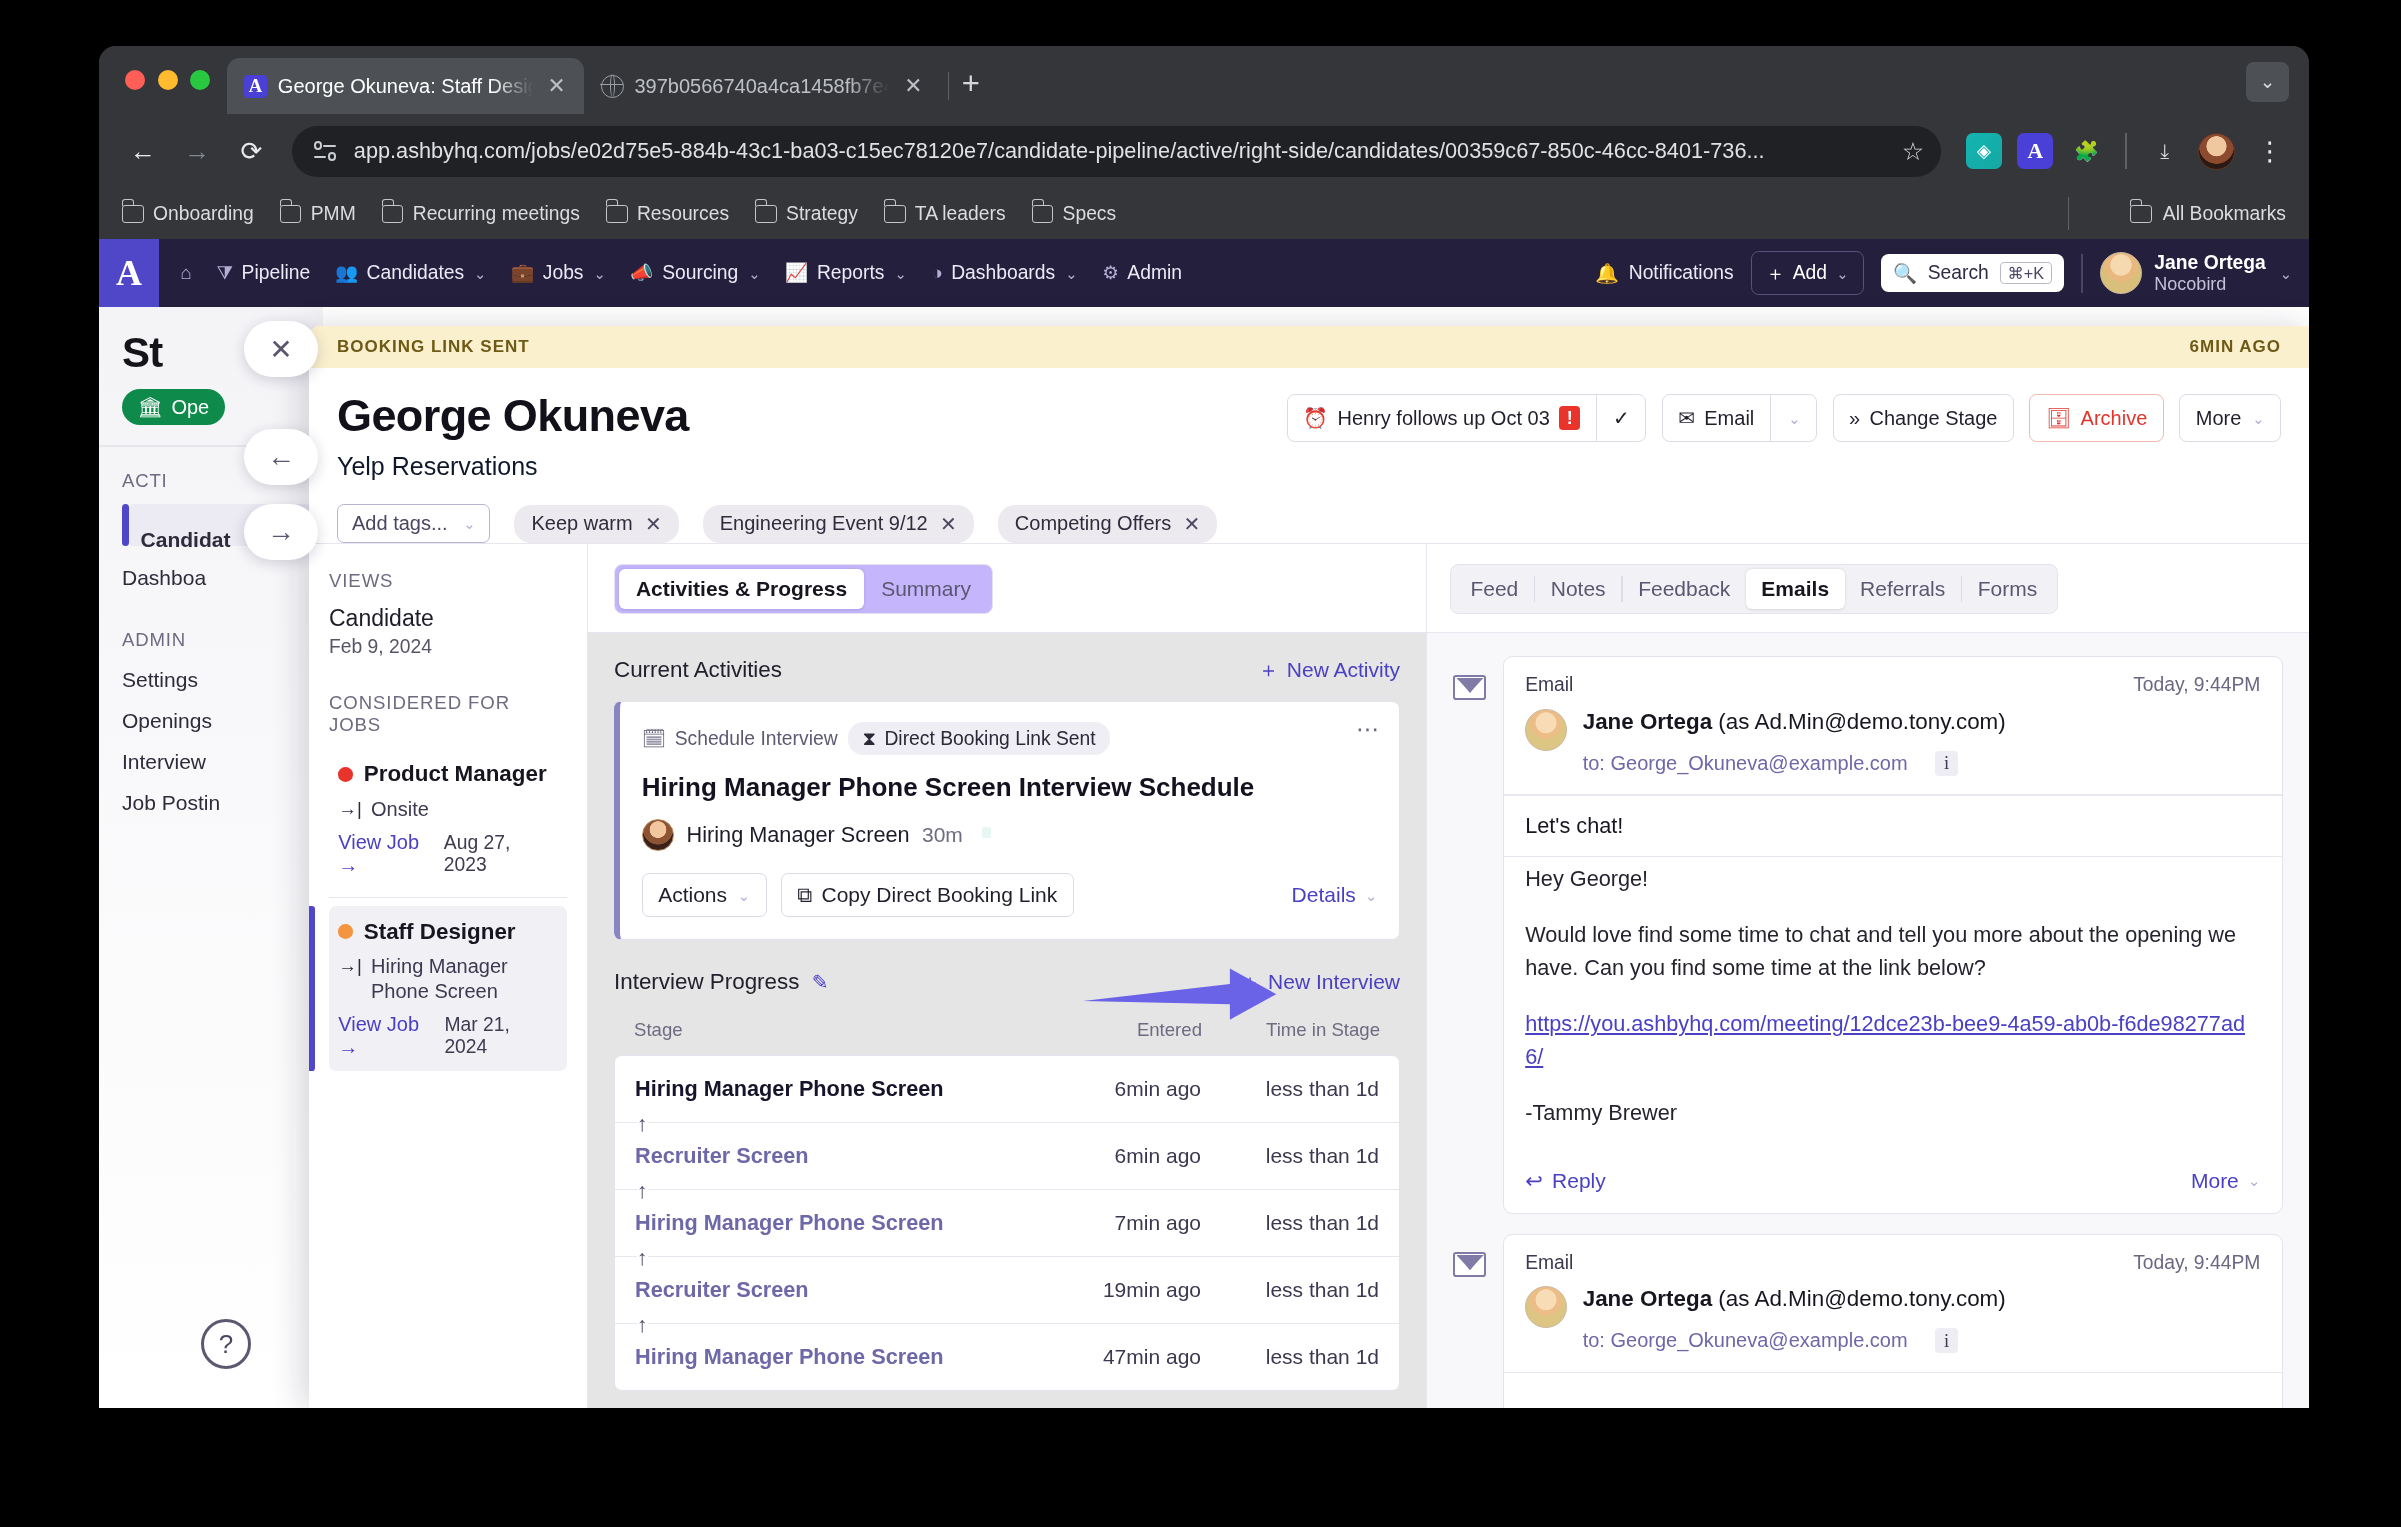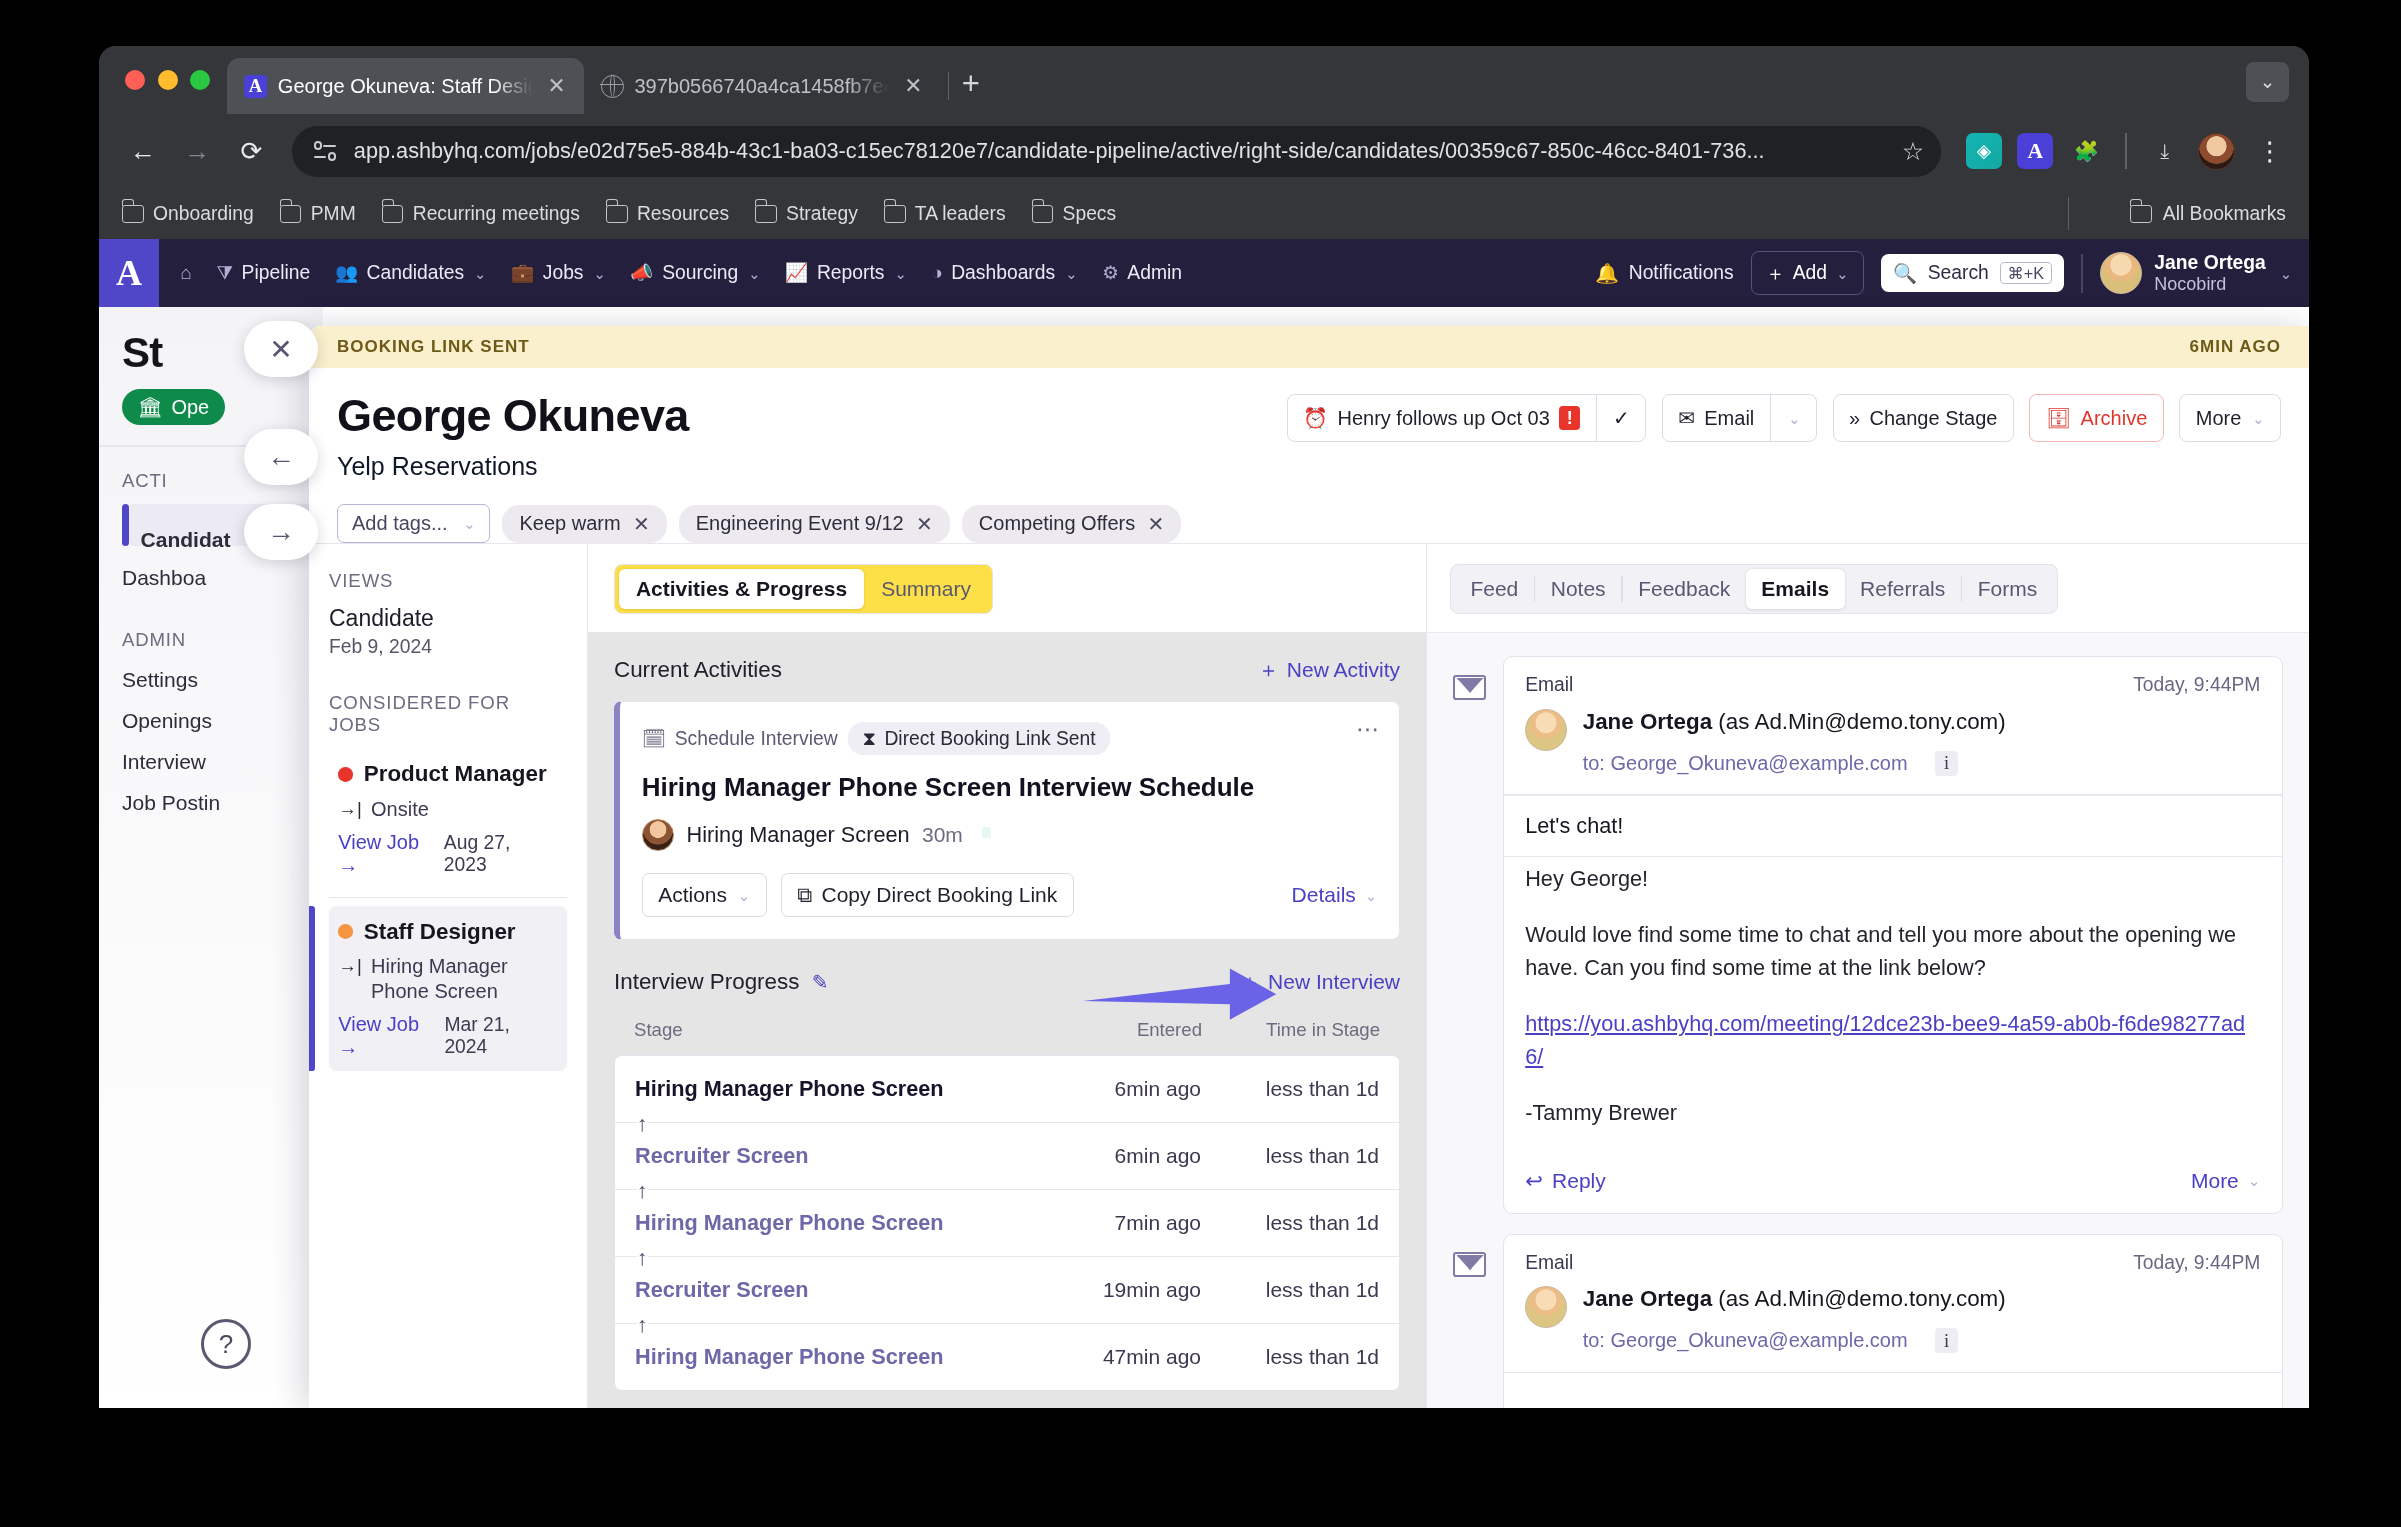--- a/index.html
+++ b/index.html
@@ -258,21 +258,21 @@
   }
   .banner {
     height: 42px; background: #fbf0cd;
     display: flex; align-items: center; justify-content: space-between;
     padding: 0 28px;
     color: #6e5a16; font-size: 17px; font-weight: 700; letter-spacing: 1px;
   }
   .modal-head { padding: 21.7px 28px 0 28px; position: relative; }
   .cand-name { font-size: 45px; font-weight: 700; color: #121019; letter-spacing: -0.6px; }
   .cand-sub { font-size: 25px; color: #0f172a; margin-top: 10.8px; }
-  .tags-row { display: flex; align-items: center; gap: 12px; margin-top: 23px; }
+  .tags-row { display: flex; align-items: center; gap: 24px; margin-top: 23px; }
   .addtags {
     display: flex; align-items: center; gap: 14px;
     border: 1.5px solid #b9b4d6; border-radius: 7px;
     padding: 7px 14px; font-size: 20px; color: #4a4660;
   }
   .tag {
     display: flex; align-items: center; gap: 12.4px;
     background: #eceaef; border-radius: 17px;
     padding: 7px 17px; font-size: 20px; color: #2f2c3c;
   }
@@ -316,21 +316,21 @@
   .arrow-in { color: #2b2838; font-size: 18.6px; flex: 0 0 auto; }
   .job-foot { display: flex; justify-content: space-between; align-items: center; margin-top: 9.3px; }
   .view-job { color: #4a40c4; font-size: 20px; }
   .job-date { color: #3e3b50; font-size: 19.3px; }
   .job-sep { height: 1.5px; background: #e8e6ef; margin: 7.7px 0; }
 
   
   .pane-mid { flex: 1; display: flex; flex-direction: column; border-right: 1.5px solid #e8e6ef; min-width: 0; }
   .seg-tabs {
     margin: 20px 26px 0 26px;
-    background: #fde047; border: 1.5px solid #e4e2ec; border-radius: 8.5px;
+    background: #c4b5fd; border: 1.5px solid #e4e2ec; border-radius: 8.5px;
     display: inline-flex; align-self: flex-start; padding: 3.9px;
   }
   .seg-tab { padding: 7.7px 17px; border-radius: 6.2px; font-size: 21px; color: #5b5770; white-space: nowrap; }
   .seg-tab.active { background: #fff; color: #17151f; font-weight: 700; box-shadow: 0 0.8px 3.1px rgba(0,0,0,.12); }
   .mid-body { flex: 1; overflow: hidden; padding: 0 26px; background: #e5e5e5; margin-top: 18.6px; border-top: 1.5px solid #e8e6ef; }
   .mid-sec-head {
     display: flex; align-items: center; justify-content: space-between;
     padding: 23px 0 17px 0;
   }
   .mid-sec-title { font-size: 22.4px; color: #22202c; display: flex; align-items: center; gap: 12.4px; }

